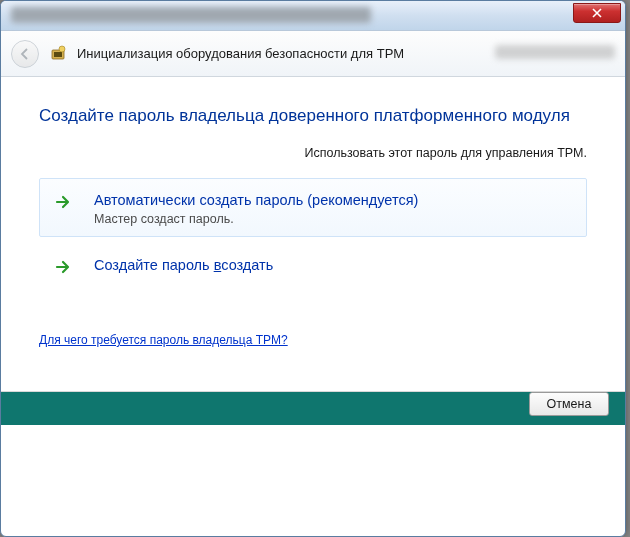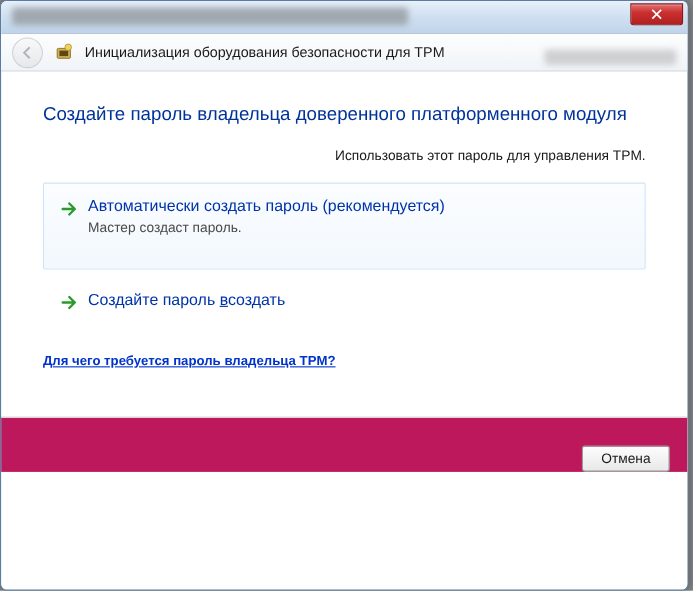--- a/index.html
+++ b/index.html
@@ -53,21 +53,21 @@
       align-items: center;
       justify-content: center;
       color: #fff;
       font-size: 10px;
       cursor: pointer;
       margin-top: -6px;
       box-shadow: inset 0 1px 0 rgba(255,255,255,0.3);
     }
     .close-btn svg { width: 10px; height: 10px; }
     .header {
-      height: 34px;
+      height: 46px;
       background: linear-gradient(to bottom, #fdfdfd, #f0f4f8);
       border-bottom: 1px solid #d0d7de;
       display: flex;
       align-items: center;
       padding: 0 10px;
       gap: 10px;
       position: relative;
     }
     .back-btn {
       width: 28px;
@@ -115,23 +115,23 @@
       line-height: 1.35;
       margin-bottom: 18px;
     }
     .instruction {
       font-size: 12.5px;
       color: #1a1a1a;
       margin-bottom: 18px;
       text-align: right;
     }
     .option {
-      padding: 12px 14px 30px 14px;
-      display: flex;
-      gap: 8px;
+      padding: 12px 14px 10px 14px;
+      display: flex;
+      gap: 22px;
       cursor: pointer;
       border: 1px solid transparent;
     }
     .option.highlighted {
       border: 1px solid #cfe3f8;
       background: linear-gradient(to bottom, #fbfdff, #f2f8fe);
       border-radius: 2px;
     }
     .arrow-icon {
       width: 18px;
@@ -152,28 +152,27 @@
     }
     .options-gap { height: 6px; }
     .help-link {
       position: absolute;
       left: 38px;
       bottom: 44px;
       font-size: 12px;
       color: #0033cc;
       text-decoration: underline;
       cursor: pointer;
-      font-weight: bold;
     }
     .footer {
-      height: 50px;
-      background: #be185d;
+      height: 34px;
+      background: #0f766e;
       border-top: 1px solid #d8d8d8;
       display: flex;
-      align-items: flex-end;
+      align-items: flex-start;
       justify-content: flex-end;
       padding: 0 16px;
     }
     .cancel-btn {
       min-width: 80px;
       height: 24px;
       background: linear-gradient(to bottom, #fdfdfd, #e8e8e8);
       border: 1px solid #9a9a9a;
       border-radius: 3px;
       font-size: 12.5px;

